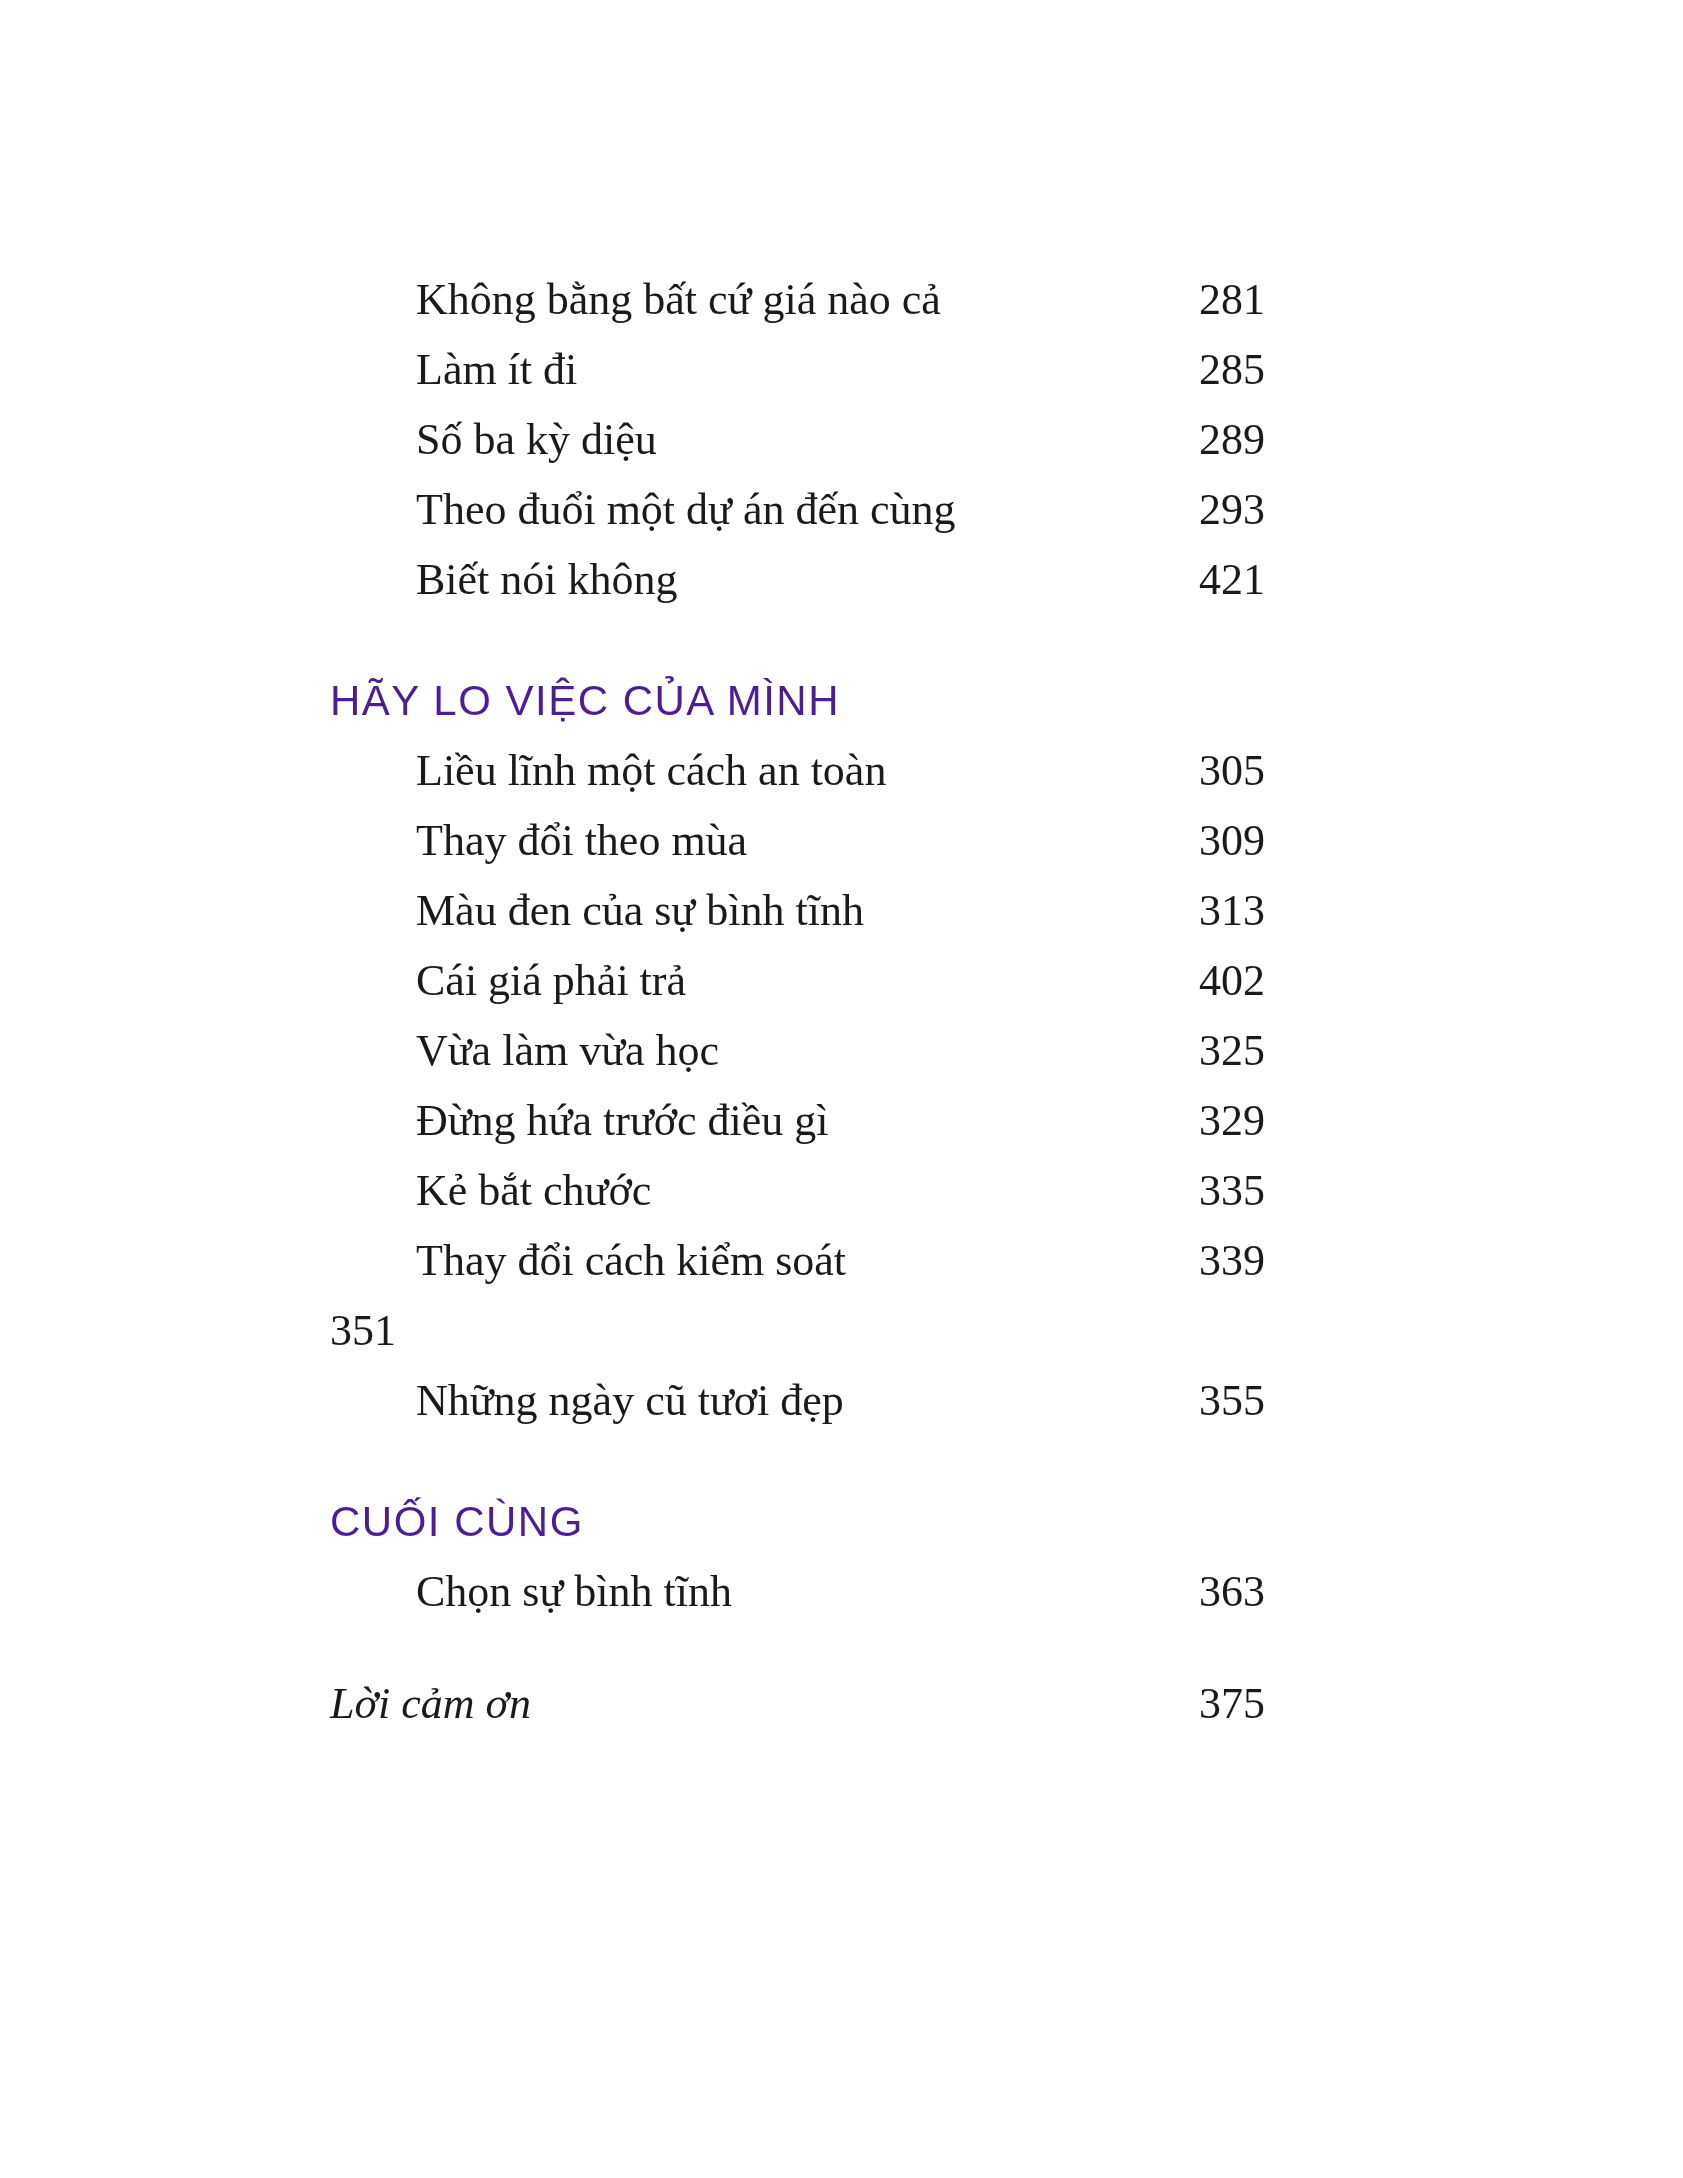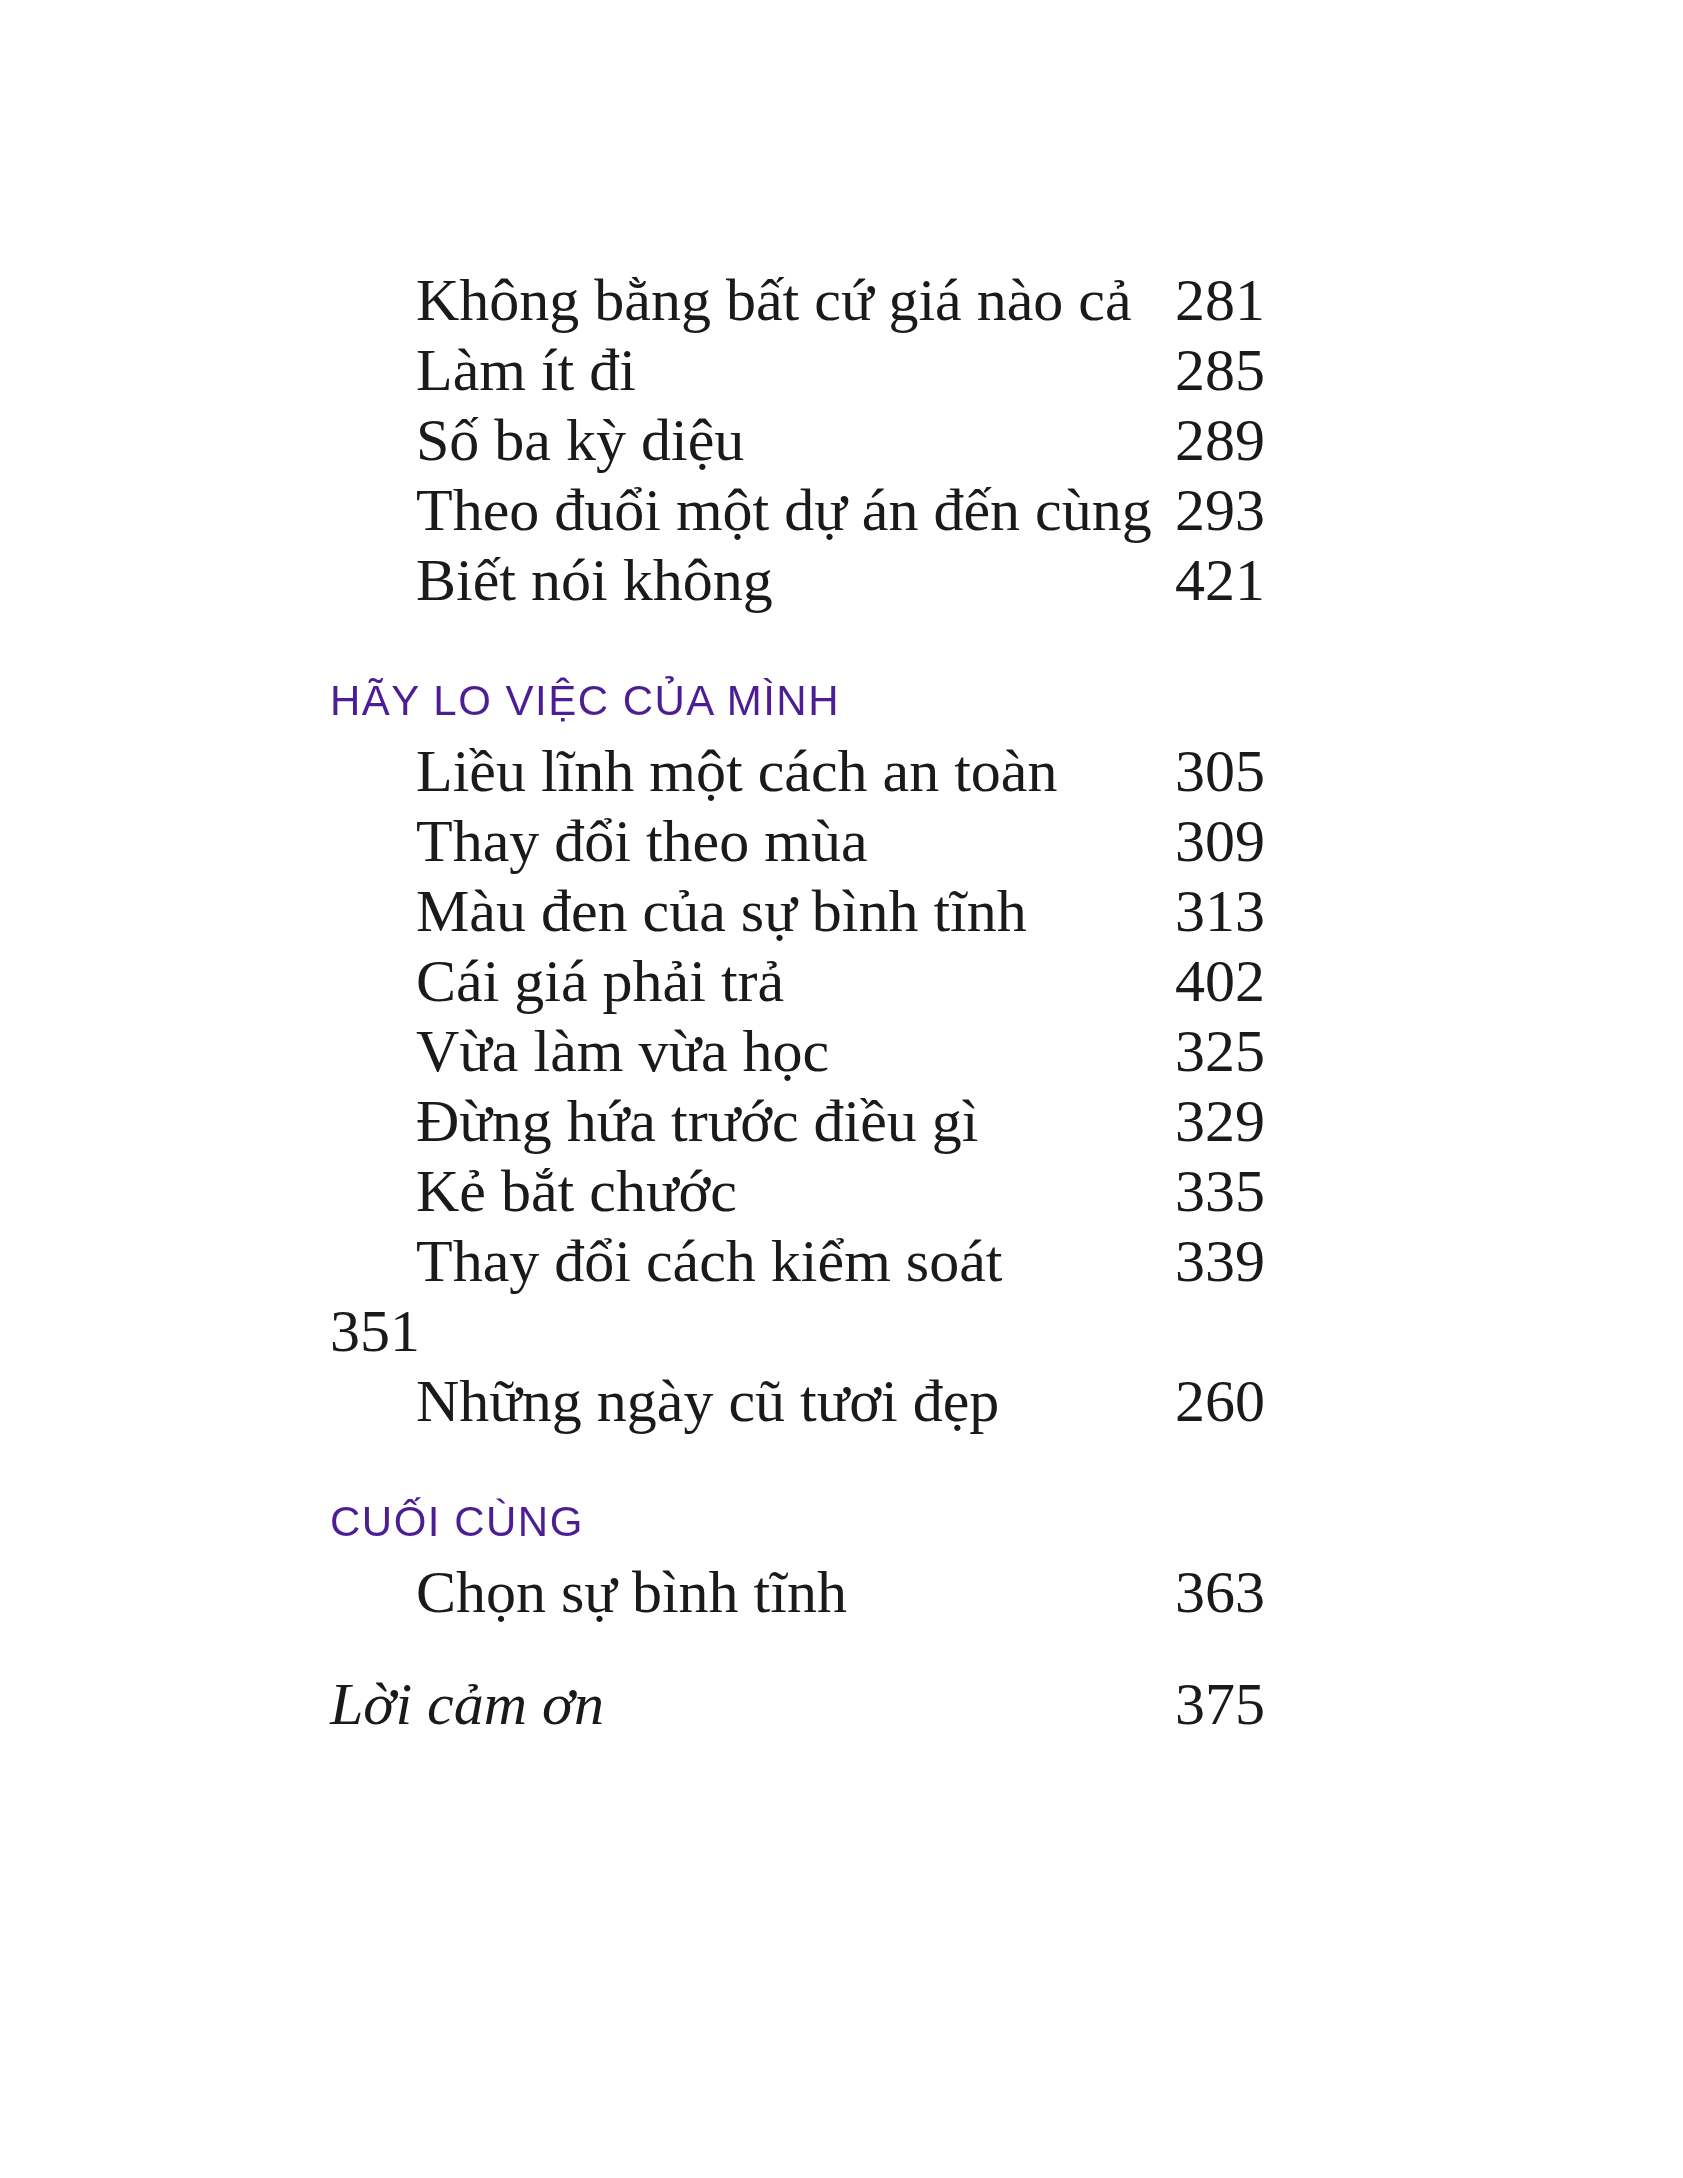--- a/index.html
+++ b/index.html
@@ -34,21 +34,21 @@
     line-height: 70px;
     margin-top: 51px;
     white-space: nowrap;
   }
   .toc-row {
     display: flex;
     justify-content: space-between;
     align-items: center;
     height: 70px;
     line-height: 70px;
-    font-size: 60px;
+    font-size: 44px;
   }
   .toc-row .entry-title {
     white-space: nowrap;
     padding-left: 86px; 
   }
   .toc-row.no-indent .entry-title {
     padding-left: 0;
     font-style: italic;
   }
   .toc-row .entry-page {
@@ -118,21 +118,21 @@
         </div>
         <div class="toc-row">
           <span class="entry-title">Thay đổi cách kiểm soát</span>
           <span class="entry-page">339</span>
         </div>
         <div class="toc-row">
           <span class="entry-page">351</span>
         </div>
         <div class="toc-row">
           <span class="entry-title">Những ngày cũ tươi đẹp</span>
-          <span class="entry-page">260</span>
+          <span class="entry-page">355</span>
         </div>
       </div>
       <div class="toc-group">
         <div class="section-heading">CUỐI CÙNG</div>
         <div class="toc-row">
           <span class="entry-title">Chọn sự bình tĩnh</span>
           <span class="entry-page">363</span>
         </div>
       </div>
       <div class="toc-group final-group">

